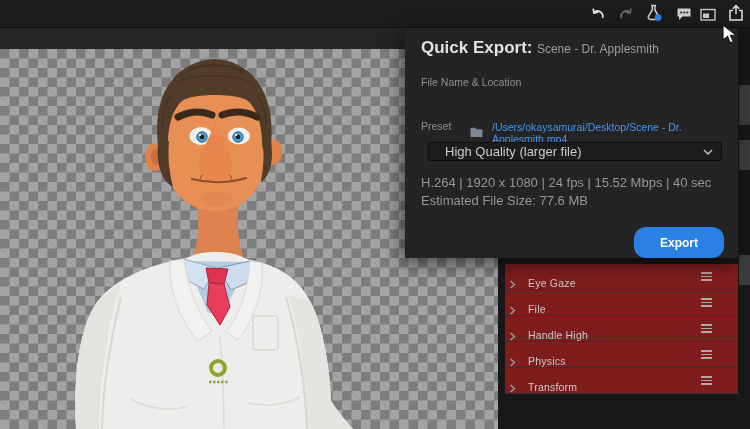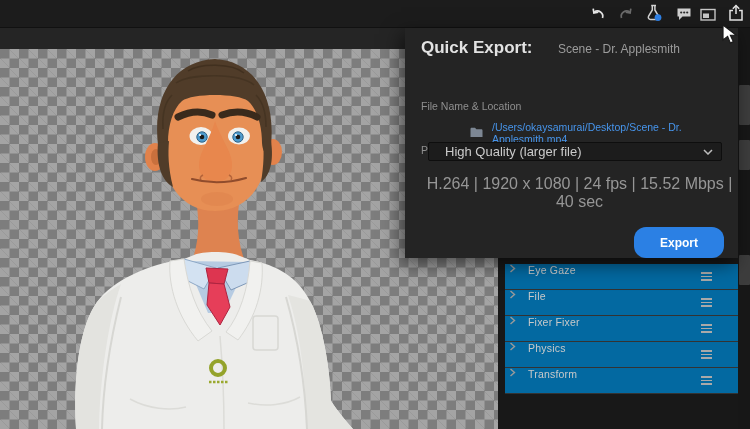--- a/index.html
+++ b/index.html
@@ -30,50 +30,50 @@
               linear-gradient(45deg,#a4a4a4 25%,transparent 25%,transparent 75%,#a4a4a4 75%),
               linear-gradient(45deg,#a4a4a4 25%,transparent 25%,transparent 75%,#a4a4a4 75%);
             background-size:19px 19px;
             background-position:0 0, 9.5px 9.5px; }
   .canvas svg { position:absolute; left:0; top:0; }
 
   
   .behaviors { position:absolute; left:498px; top:258px; width:240px; height:171px;
                background:#181818; z-index:3; }
   .bh-row { position:relative; margin-left:7px; height:26px;
-            background:#0369a1; border-bottom:1px solid #333333;
-            display:flex; align-items:flex-start; cursor:pointer; }
+            background:#7f1d1d; border-bottom:1px solid #333333;
+            display:flex; align-items:flex-end; cursor:pointer; }
   .bh-row:first-child { margin-top:6px; }
   .bh-chevron { width:12px; margin-left:4px; display:flex; align-items:center; }
   .bh-label { font-size:10.5px; color:#c9c9c9; margin-left:7px; letter-spacing:.2px; }
   .bh-menu { position:absolute; right:26px; top:8px; width:11px; height:10px; cursor:pointer; }
   .bh-menu span { display:block; height:1.5px; background:#a9a9a9; margin-bottom:2px; }
 
   
   .edge-strip { position:absolute; left:738px; top:28px; width:12px; height:401px;
                 background:#171717; z-index:4; }
   .edge-block { position:absolute; left:1px; width:11px; background:#3d3d3d; border-radius:1px; }
 
   
   .qe { position:absolute; left:405px; top:28px; width:333px; height:230px;
         background:#242424; z-index:10;
         box-shadow:-4px 6px 18px rgba(0,0,0,.55); }
   .qe-title-row { position:absolute; left:16px; top:10px; white-space:nowrap; }
   .qe-title { font-size:17px; font-weight:bold; color:#e2e2e2; }
-  .qe-scene { font-size:12px; color:#9c9c9c; margin-left:21px; }
-  .qe-label { position:absolute; left:16px; font-size:10.5px; color:#8f8f8f;margin-top:24px; }
+  .qe-scene { font-size:12px; color:#9c9c9c; margin-left:0; }
+  .qe-label { position:absolute; left:16px; font-size:10.5px; color:#8f8f8f; }
   .qe-file-label { top:48px; } .qe-preset-label { top:92px; }
   .qe-link-row { position:absolute; left:22px; top:93px; display:flex; align-items:center;padding-left:43px; }
   .qe-link { font-size:10.5px; color:#4795ec; margin-left:9px; cursor:pointer; }
   .qe-dropdown { position:absolute; left:23px; top:114px; width:294px; height:19px;
                  background:#1c1c1c; border:1px solid #0e0e0e; border-radius:2px;
                  display:flex; align-items:center; cursor:pointer; }
   .qe-dropdown-value { font-size:13px; color:#cbcbcb; margin-left:16px; flex:1; }
   .qe-dropdown-chev { margin-right:8px; display:flex; align-items:center; }
-  .qe-info, .qe-estimate { position:absolute; left:16px; font-size:16px; color:#969696;text-align:center; }
+  .qe-info, .qe-estimate { position:absolute; left:16px; font-size:13px; color:#969696;text-align:center; }
   .qe-info { top:147px; } .qe-estimate { top:165px; }
   .qe-export { position:absolute; left:229px; top:199px; width:90px; height:31px;
                background:#2b80e4; border:none; border-radius:12px;
                color:#ffffff; font-size:12px; font-weight:bold;
                font-family:"Liberation Sans", sans-serif; cursor:pointer; }
 
   
   .cursor { position:absolute; left:722px; top:24px; z-index:30; }
 </style>
 </head>
@@ -233,21 +233,21 @@
           <span></span>
           <span></span>
         </span>
     </div>
     <div class="bh-row">
       <span class="bh-chevron">
         <svg width="7" height="9" viewBox="0 0 7 9">
             <path d="M1.5 1 L5.5 4.5 L1.5 8" fill="none" stroke="#9a9a9a" stroke-width="1.4"></path>
           </svg>
       </span>
-      <span class="bh-label">Fixer Fixer</span>
+      <span class="bh-label">Handle High</span>
       <span class="bh-menu">
           <span></span>
           <span></span>
           <span></span>
         </span>
     </div>
     <div class="bh-row">
       <span class="bh-chevron">
         <svg width="7" height="9" viewBox="0 0 7 9">
             <path d="M1.5 1 L5.5 4.5 L1.5 8" fill="none" stroke="#9a9a9a" stroke-width="1.4"></path>
@@ -303,20 +303,21 @@
     <div class="qe-dropdown">
       <span class="qe-dropdown-value">High Quality (larger file)</span>
       <span class="qe-dropdown-chev">
         <svg width="10" height="6" viewBox="0 0 10 6">
             <path d="M1 1 L5 5 L9 1" fill="none" stroke="#bdbdbd" stroke-width="1.5"></path>
           </svg>
       </span>
     </div>
 
     <div class="qe-info">H.264 | 1920 x 1080 | 24 fps | 15.52 Mbps | 40 sec</div>
+    <div class="qe-estimate">Estimated File Size: 77.6 MB</div>
 
     <button class="qe-export">Export</button>
   </div>
 
   <div class="cursor">
     <svg width="16" height="21" viewBox="0 0 16 21">
       <path d="M1 1 L1 16 L5.6 12.4 L8.3 19 L11.3 17.6 L8.4 11.2 L14 11 Z" fill="#ffffff" stroke="#1a1a1a" stroke-width="1.2"></path>
     </svg>
   </div>
 

